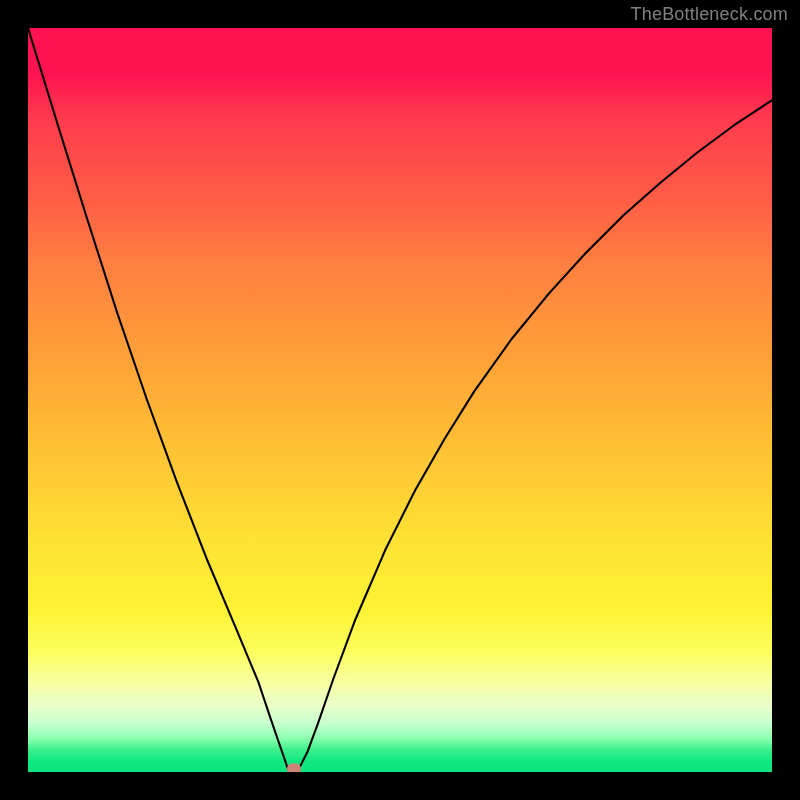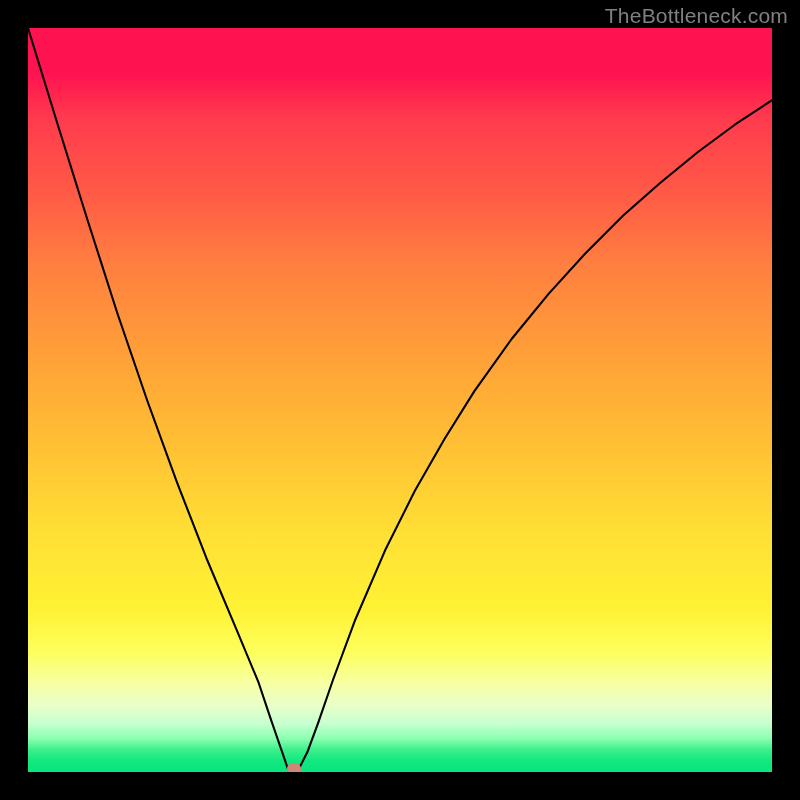--- a/index.html
+++ b/index.html
@@ -47,21 +47,21 @@
       #3cf08c 97%,
       #12e880 98.5%,
       #08e480 100%
     );
   }
   .watermark {
     position: absolute;
     top: 4px;
     right: 12px;
     color: #808080;
-    font-size: 21px;
+    font-size: 18px;
     letter-spacing: 0.2px;
     font-weight: 500;
     pointer-events: none;
     user-select: none;
   }
   svg.curve {
     position: absolute;
     inset: 0;
   }
   .marker {

